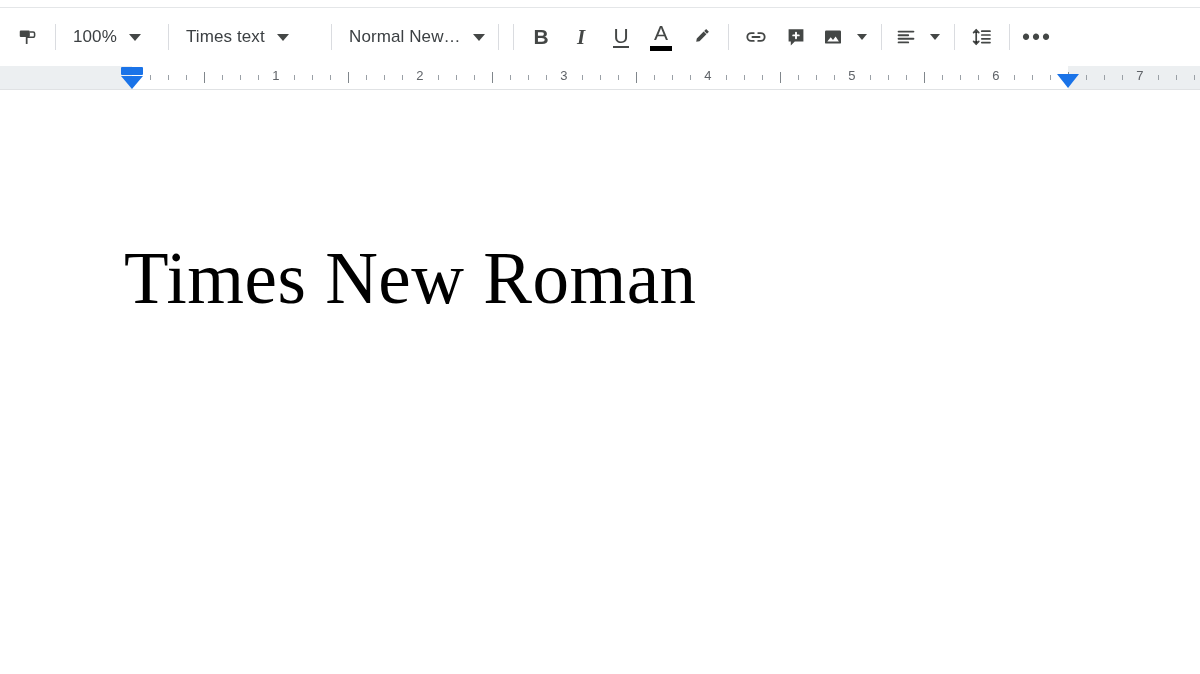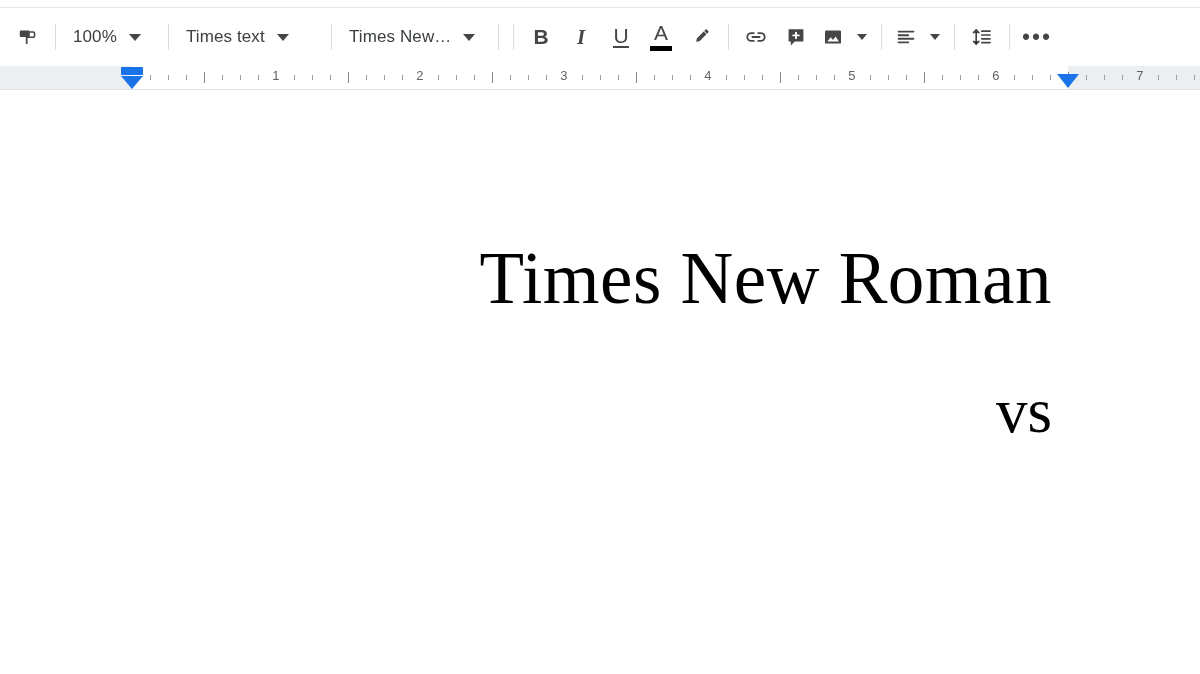--- a/index.html
+++ b/index.html
@@ -209,26 +209,26 @@
   .page {
     position: absolute;
     top: 90px;
     left: 0;
     width: 1200px;
     height: 584px;
     background: #ffffff;
   }
   .doc-body {
     position: absolute;
-    left: 116px;
+    left: 124px;
     top: 0;
     width: 936px;
     padding-top: 146px;
     box-sizing: border-box;
-    text-align: right;
+    text-align: left;
   }
   .doc-line {
     color: #000000;
     line-height: 1.18;
     white-space: pre;
   }
   .line-tnr {
     font-family: "Liberation Serif", "DejaVu Serif", serif;
     font-size: 73px;
     letter-spacing: 0.5px;
@@ -276,21 +276,21 @@
     <div class="tb-combo style-combo">
       <span class="ct">Times text</span>
       <span class="caret">
           <i class="caret-glyph"></i>
         </span>
     </div>
 
     <div class="tb-sep"></div>
 
     <div class="tb-combo font-combo">
-      <span class="ct">Times New…</span>
+      <span class="ct">Normal New…</span>
       <span class="caret">
           <i class="caret-glyph"></i>
         </span>
     </div>
 
     <div class="tb-sep"></div>
 
 
     <div class="tb-sep"></div>
 
@@ -463,17 +463,16 @@
     <div class="margin-marker" style="left:1068px;">
       <span class="tri"></span>
     </div>
 
     <div class="ruler-baseline"></div>
   </div>
 
   <div class="page">
     <div class="doc-body">
       <div class="doc-line line-tnr">Times New Roman</div>
-      <div class="doc-line line-vs">vs</div>
     </div>
   </div>
 
 </div>
 
 </body></html>

